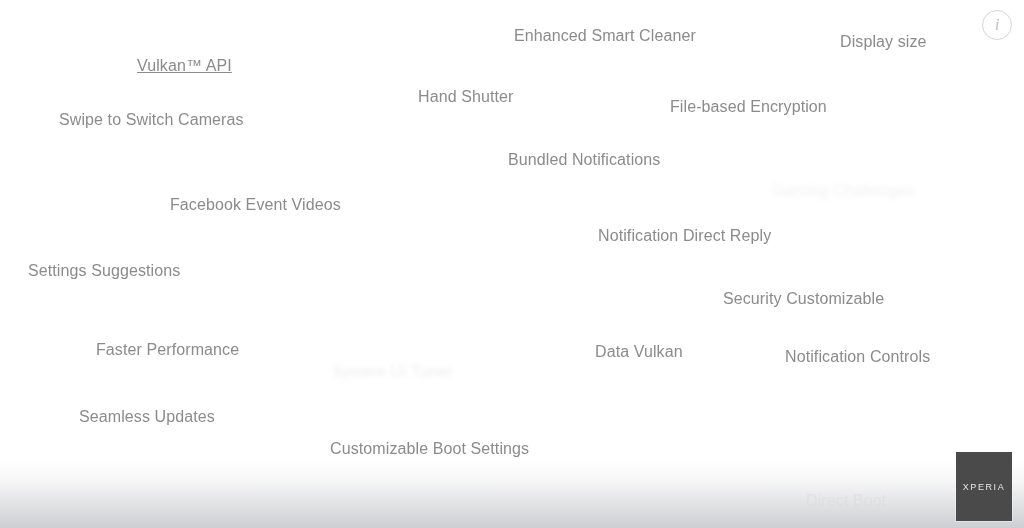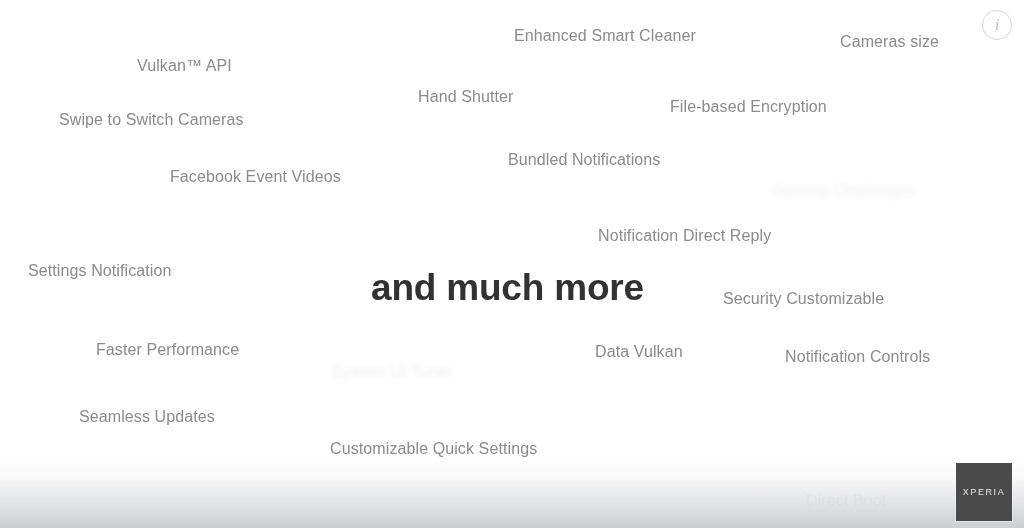--- a/index.html
+++ b/index.html
@@ -88,62 +88,61 @@
     font-style: italic;
     background: rgba(255,255,255,0.65);
   }
 
   
   .xperia-logo {
     position: absolute;
     right: 12px;
     bottom: 7px;
     width: 56px;
-    height: 58px;
+    height: 69px;
     background: #4a4a4a;
     display: flex;
     align-items: center;
     justify-content: center;
     box-shadow: 0 0 0 1px rgba(255,255,255,0.35);
   }
   .xperia-logo span {
     color: #e8e8e8;
     font-size: 9px;
     letter-spacing: 1.6px;
     font-weight: 400;
   }
 </style>
 </head>
 <body>
 
 <div id="stage">
 
   <div id="words-layer">
       <div class="word sz-lg" style="left: 514px; top: 28px;">Enhanced Smart Cleaner</div>
-      <div class="word sz-lg" style="left: 840px; top: 34px;">Cameras size</div>
-      <div class="word sz-lg" style="left: 137px; top: 58px;">Vulkan™ API</div>
+      <div class="word sz-lg" style="left: 840px; top: 34px;">Display size</div>
+      <div class="word sz-lg" style="left: 137px; top: 58px; text-decoration: underline;">Vulkan™ API</div>
       <div class="word sz-lg" style="left: 418px; top: 89px;">Hand Shutter</div>
       <div class="word sz-lg" style="left: 670px; top: 99px;">File-based Encryption</div>
       <div class="word sz-lg" style="left: 59px; top: 112px;">Swipe to Switch Cameras</div>
       <div class="word sz-lg" style="left: 508px; top: 152px;">Bundled Notifications</div>
       <div class="word sz-lg ghost" style="left: 772px; top: 183px;">Gaming Challenges</div>
-      <div class="word sz-lg" style="left: 170px; top: 169px;">Facebook Event Videos</div>
+      <div class="word sz-lg" style="left: 170px; top: 197px;">Facebook Event Videos</div>
       <div class="word sz-lg" style="left: 586px; top: 228px; margin-left: 12px;">Notification Direct Reply</div>
-      <div class="word sz-lg" style="left: 28px; top: 263px;">Settings Notification</div>
+      <div class="word sz-lg" style="left: 28px; top: 263px;">Settings Suggestions</div>
       <div class="word sz-lg" style="left: 723px; top: 291px;">Security Customizable</div>
       <div class="word sz-lg" style="left: 96px; top: 342px;">Faster Performance</div>
       <div class="word sz-lg" style="left: 595px; top: 344px;">Data Vulkan</div>
       <div class="word sz-lg" style="left: 785px; top: 349px;">Notification Controls</div>
       <div class="word sz-lg ghost2" style="left: 332px; top: 364px;">System UI Tuner</div>
       <div class="word sz-lg" style="left: 79px; top: 409px;">Seamless Updates</div>
-      <div class="word sz-lg" style="left: 330px; top: 441px;">Customizable Quick Settings</div>
+      <div class="word sz-lg" style="left: 330px; top: 441px;">Customizable Boot Settings</div>
       <div class="word sz-lg" style="left: 806px; top: 493px;">Direct Boot</div>
     </div>
 
-  <div class="headline" style="left:371px; top:269px;">and much more</div>
 
   <div class="bottom-gradient"></div>
 
   <div class="info-badge">
     <span>i</span>
   </div>
 
   <div class="xperia-logo">
     <span>XPERIA</span>
   </div>

